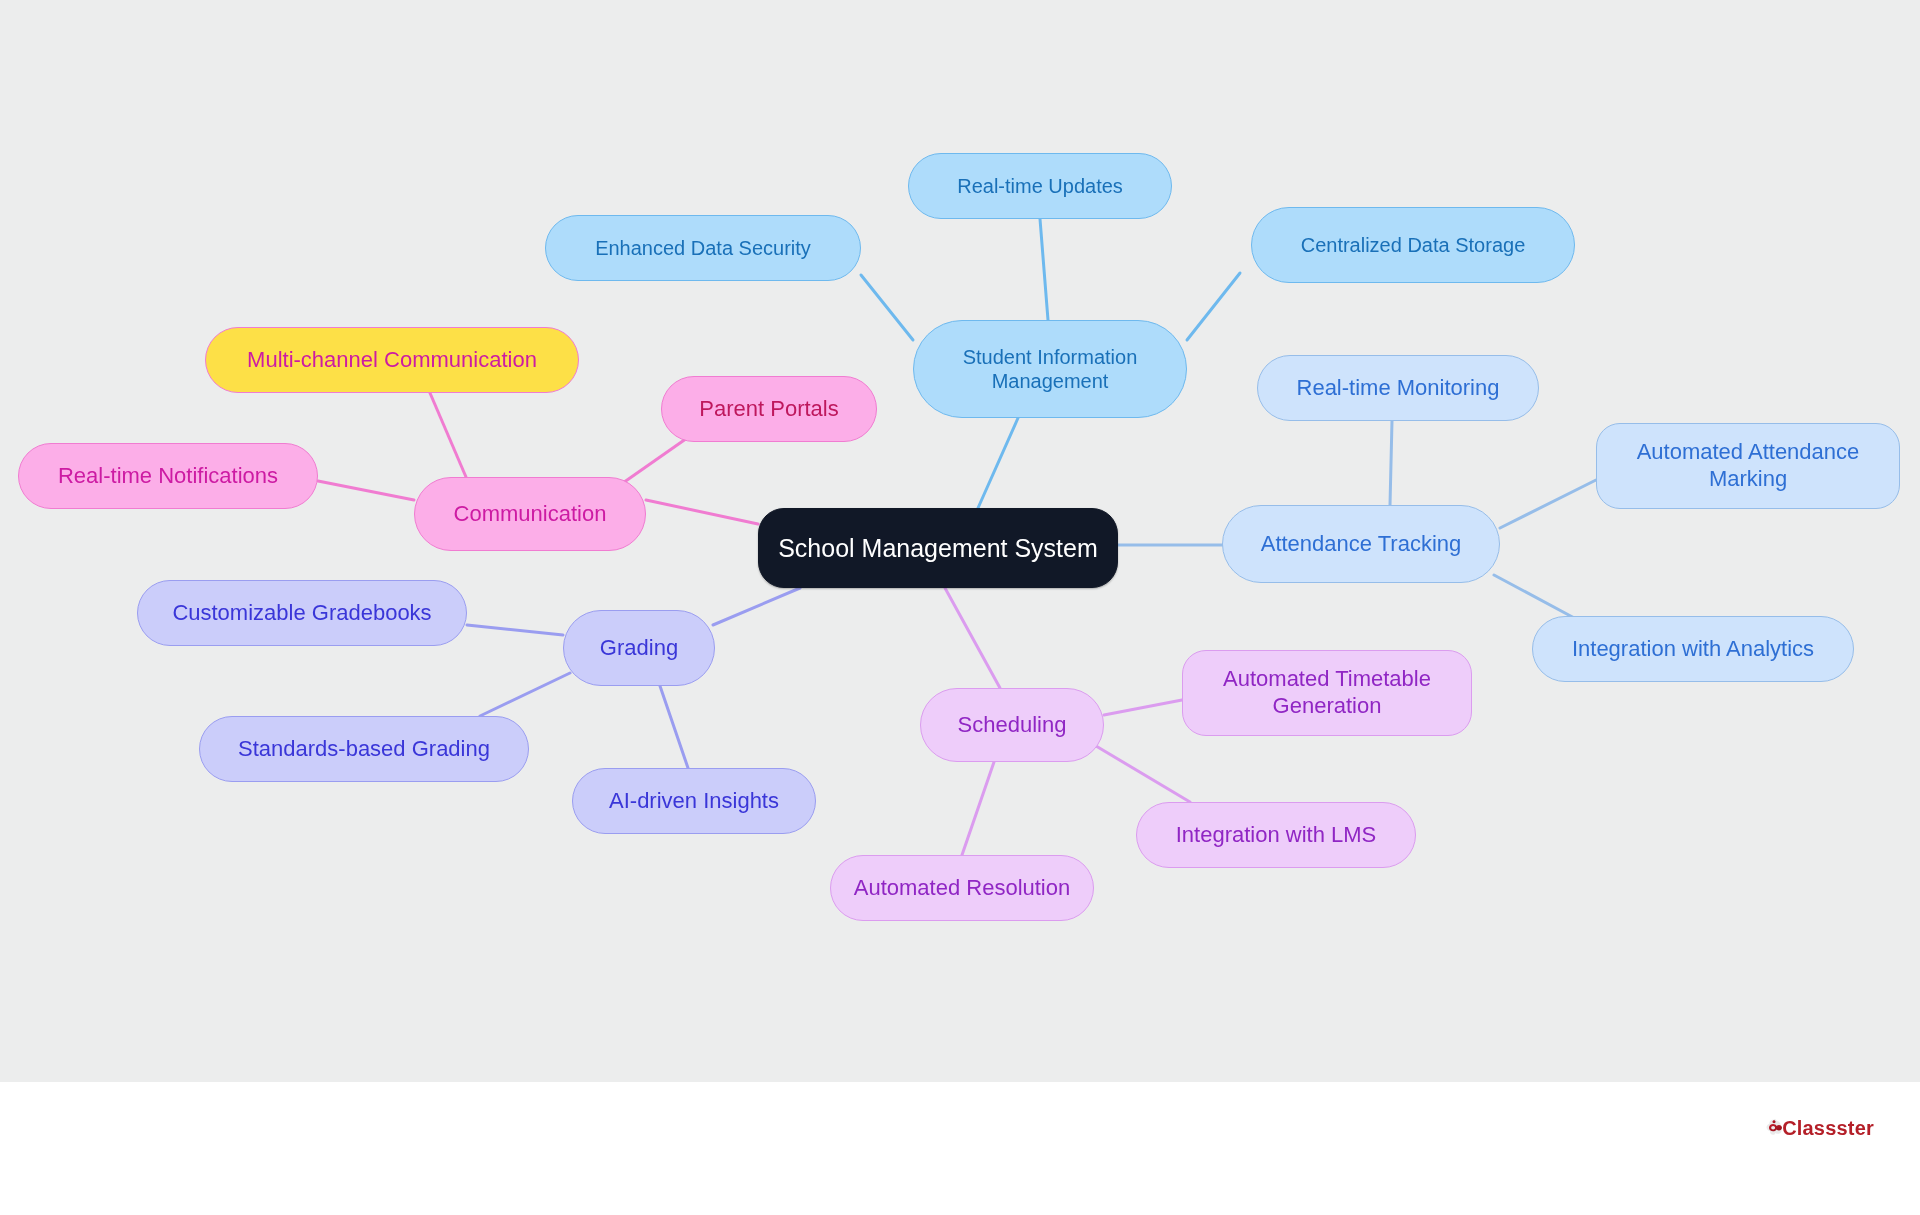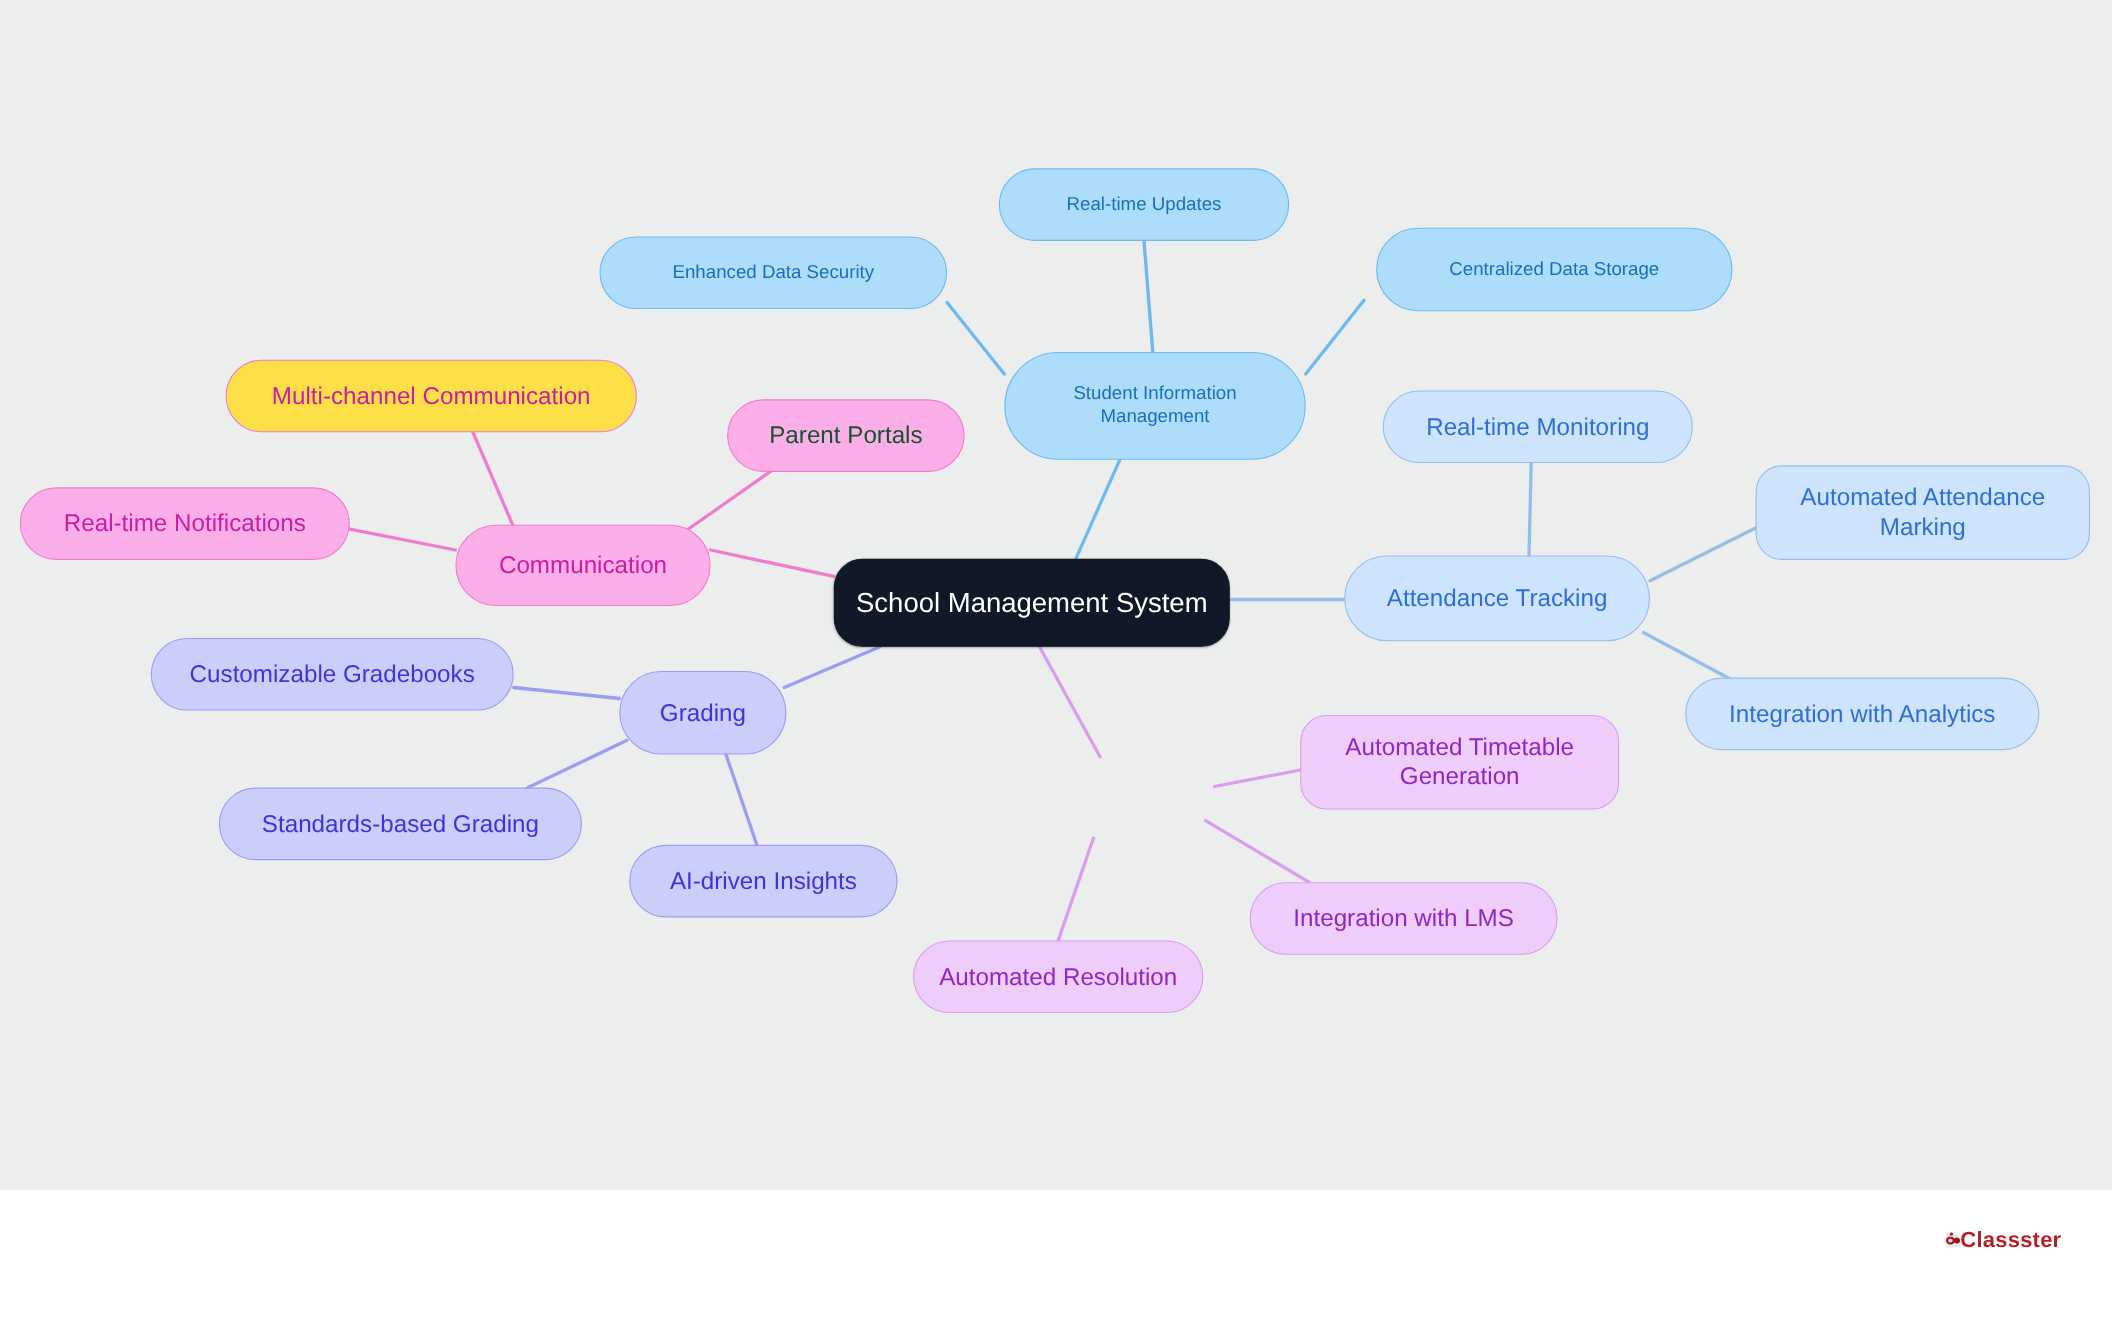--- a/index.html
+++ b/index.html
@@ -48,21 +48,21 @@
     border-color: #111827;
     color: #ffffff;
     font-size: 25px;
     border-radius: 26px;
     box-shadow: 0 1px 2px rgba(0,0,0,0.28);
   }
   .node.blue {
     background: #AEDCFB;
     border-color: #6EB9EE;
     color: #1970B8;
-    font-size: 17px;
+    font-size: 20px;
   }
   .node.lightblue {
     background: #CEE3FC;
     border-color: #96BDE9;
     color: #2E6FD4;
     font-size: 22px;
   }
   .node.pink {
     background: #FCAEE8;
     border-color: #F07CD1;
@@ -160,20 +160,23 @@
     <div class="node lightblue" style="left: 1257px; top: 355px; width: 282px; height: 66px; background: rgb(206, 227, 252); border-color: rgb(150, 189, 233); color: rgb(46, 111, 212);">
       <span>Real-time Monitoring</span>
     </div>
     <div class="node lightblue" style="left: 1596px; top: 423px; width: 304px; height: 86px; border-radius: 24px; background: rgb(206, 227, 252); border-color: rgb(150, 189, 233); color: rgb(46, 111, 212);">
       <span>Automated Attendance Marking</span>
     </div>
     <div class="node lightblue" style="left: 1532px; top: 616px; width: 322px; height: 66px; background: rgb(206, 227, 252); border-color: rgb(150, 189, 233); color: rgb(46, 111, 212);">
       <span>Integration with Analytics</span>
     </div>
 
+    <div class="node violet" style="left: 920px; top: 688px; width: 184px; height: 74px; background: rgb(238, 205, 250); border-color: rgb(219, 156, 239); color: rgb(144, 38, 196);">
+      <span>Scheduling</span>
+    </div>
     <div class="node violet" style="left: 1182px; top: 650px; width: 290px; height: 86px; border-radius: 24px; background: rgb(238, 205, 250); border-color: rgb(219, 156, 239); color: rgb(144, 38, 196);">
       <span>Automated Timetable Generation</span>
     </div>
     <div class="node violet" style="left: 1136px; top: 802px; width: 280px; height: 66px; background: rgb(238, 205, 250); border-color: rgb(219, 156, 239); color: rgb(144, 38, 196);">
       <span>Integration with LMS</span>
     </div>
     <div class="node violet" style="left: 830px; top: 855px; width: 264px; height: 66px; background: rgb(238, 205, 250); border-color: rgb(219, 156, 239); color: rgb(144, 38, 196);">
       <span>Automated Resolution</span>
     </div>
 
@@ -189,21 +192,21 @@
     <div class="node lavender" style="left: 572px; top: 768px; width: 244px; height: 66px; background: rgb(203, 205, 250); border-color: rgb(154, 157, 240); color: rgb(58, 54, 216);">
       <span>AI-driven Insights</span>
     </div>
 
     <div class="node pink" style="left: 414px; top: 477px; width: 232px; height: 74px; background: rgb(252, 174, 232); border-color: rgb(240, 124, 209); color: rgb(205, 27, 163);">
       <span>Communication</span>
     </div>
     <div class="node pink" style="left: 205px; top: 327px; width: 374px; height: 66px; background: #fde047; border-color: rgb(240, 124, 209); color: rgb(205, 27, 163);">
       <span>Multi-channel Communication</span>
     </div>
-    <div class="node pink" style="left: 661px; top: 363px; width: 216px; height: 66px; background: rgb(252, 174, 232); border-color: rgb(240, 124, 209); color: #14532d;">
+    <div class="node pink" style="left: 661px; top: 376px; width: 216px; height: 66px; background: rgb(252, 174, 232); border-color: rgb(240, 124, 209); color: #be185d;">
       <span>Parent Portals</span>
     </div>
     <div class="node pink" style="left: 18px; top: 443px; width: 300px; height: 66px; background: rgb(252, 174, 232); border-color: rgb(240, 124, 209); color: rgb(205, 27, 163);">
       <span>Real-time Notifications</span>
     </div>
 
   </div>
 
   <div id="footer">
     <div id="logo">

